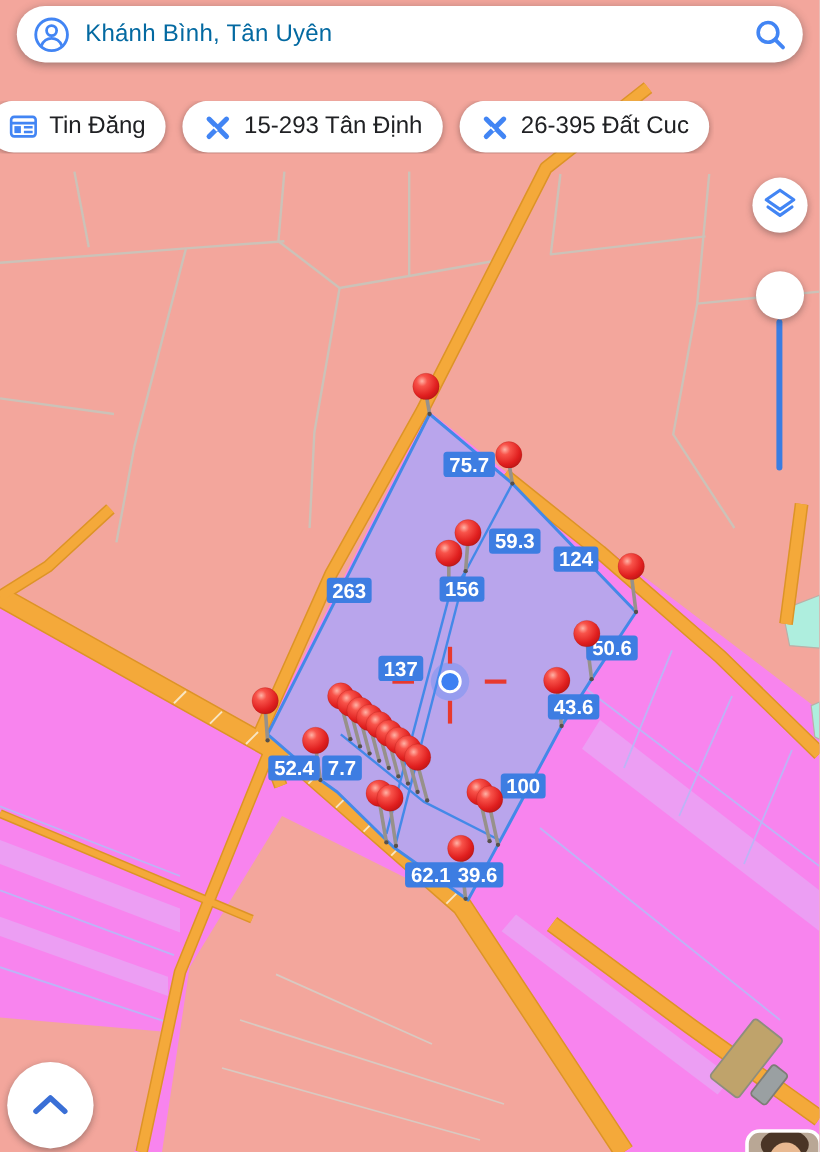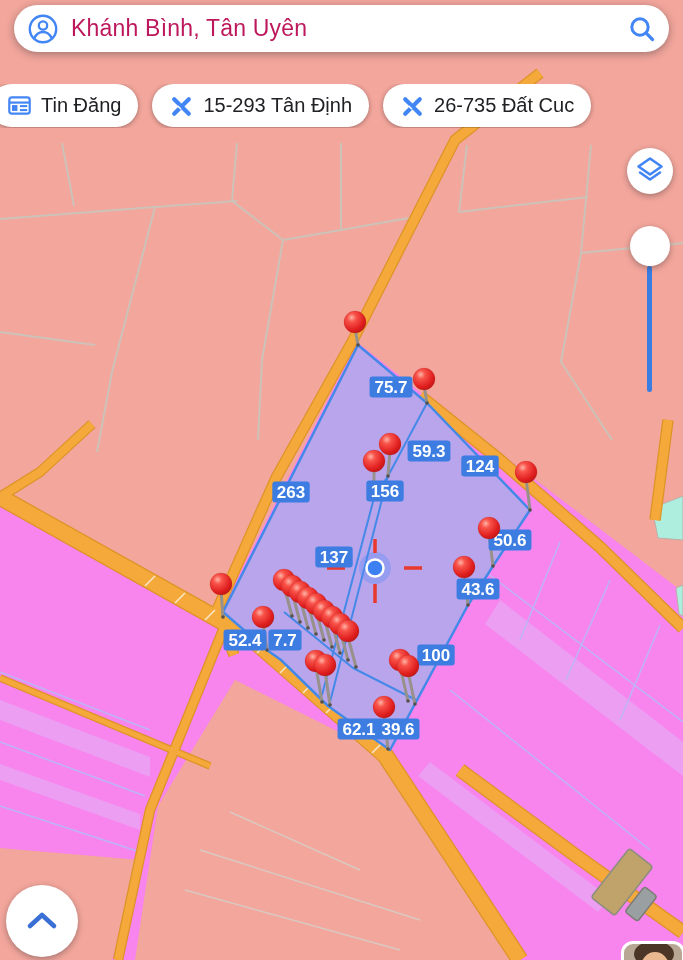--- a/index.html
+++ b/index.html
@@ -4,21 +4,21 @@
 <style>
   html,body{margin:0;padding:0;background:#ddd;}
   #app{position:relative;width:683px;height:960px;overflow:hidden;
        font-family:"Liberation Sans",sans-serif;background:#f3a69c;}
   #map-svg{position:absolute;left:0;top:0;width:683px;height:960px;display:block;}
 
   
   .searchbar{position:absolute;left:14px;top:5px;width:655px;height:47px;background:#fff;
     border-radius:24px;box-shadow:0 2px 8px rgba(50,50,50,.45);display:flex;align-items:center;
     padding:0 13px;box-sizing:border-box;gap:12px;}
-  .searchbar .query{flex:1;font-size:23px;color:#be185d;letter-spacing:.2px;
+  .searchbar .query{flex:1;font-size:20px;color:#0369a1;letter-spacing:.2px;
     white-space:nowrap;overflow:hidden;}
   .icon-svg{display:block;flex:0 0 auto;}
 
   
   .chips{position:absolute;left:0;top:84px;width:595px;height:44px;display:flex;gap:14px;
     overflow:hidden;}
   .chip{display:inline-flex;align-items:center;gap:9px;height:43px;background:#fff;
     border-radius:22px;padding:0 17px;box-shadow:0 1px 5px rgba(0,0,0,.35);
     font-size:20px;color:#202124;white-space:nowrap;flex:0 0 auto;}
   .chip:first-child{margin-left:-10px;}
@@ -256,21 +256,21 @@
         <line x1="8.5" y1="12.5" x2="11.5" y2="15.5" stroke="#ffffff" stroke-width="1.4"></line>
       </svg>
       <span>15-293 Tân Định</span>
     </div>
     <div class="chip">
       <svg class="icon-svg" width="25" height="25" viewBox="0 0 24 24">
         <line x1="5" y1="6" x2="19" y2="20" stroke="#4285f4" stroke-width="4" stroke-linecap="round"></line>
         <line x1="19" y1="6" x2="5" y2="20" stroke="#4285f4" stroke-width="4" stroke-linecap="round"></line>
         <line x1="8.5" y1="12.5" x2="11.5" y2="15.5" stroke="#ffffff" stroke-width="1.4"></line>
       </svg>
-      <span>26-735 Đất Cuc</span>
+      <span>26-395 Đất Cuc</span>
     </div>
   </div>
 
   <button id="layers-btn" class="round-btn">
     <svg width="46" height="46" viewBox="0 0 46 46">
       <path d="M23 10.5 L34.5 18.5 L23 26.5 L11.5 18.5 Z" fill="none" stroke="#4285f4" stroke-width="2.6" stroke-linejoin="round"></path>
       <path d="M13 24.5 L23 31.5 L33 24.5" fill="none" stroke="#4285f4" stroke-width="2.6" stroke-linecap="round" stroke-linejoin="round"></path>
     </svg>
   </button>
 

